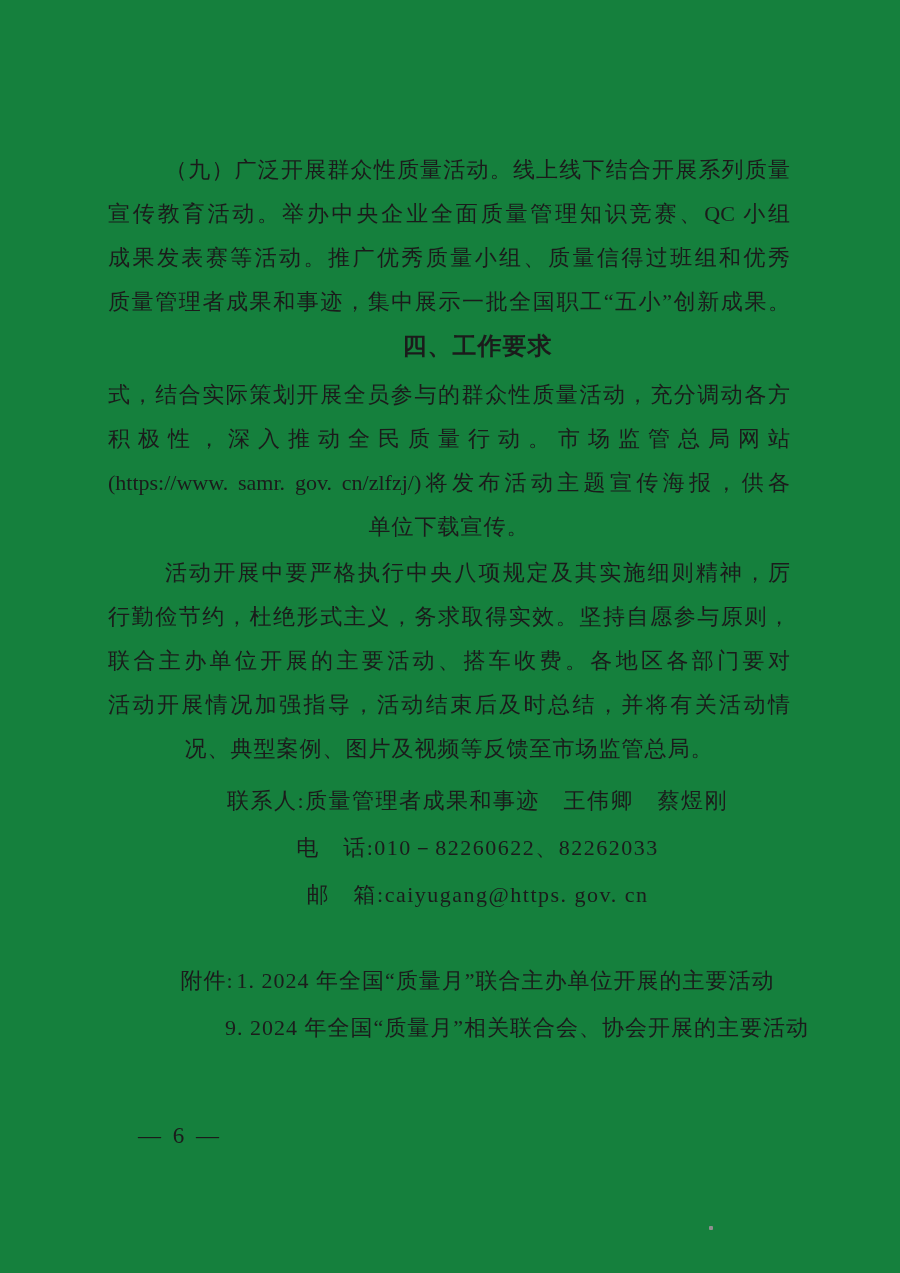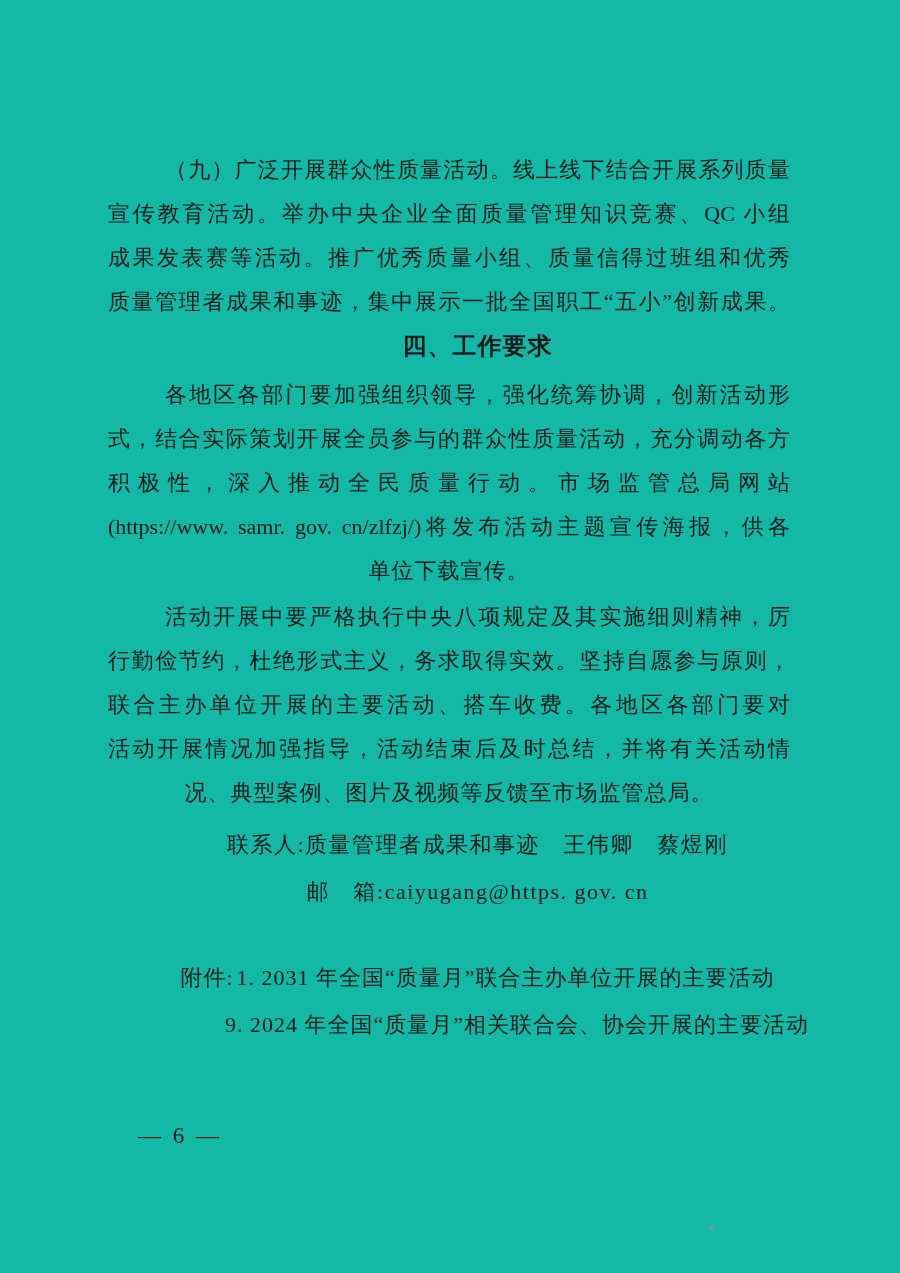--- a/index.html
+++ b/index.html
@@ -4,21 +4,21 @@
 <style>
   html, body {
     margin: 0;
     padding: 0;
     background: #ffffff;
   }
   .page {
     position: relative;
     width: 900px;
     height: 1273px;
-    background: #14b8a6;
+    background: #15803d;
     overflow: hidden;
     font-family: "Liberation Serif", "DejaVu Serif", serif;
     color: #1b1b1b;
   }
   .content {
     position: absolute;
     left: 108px;
     top: 148px;
     width: 682px;
   }
@@ -92,42 +92,42 @@
       <div class="ln jl">宣传教育活动。举办中央企业全面质量管理知识竞赛、QC 小组</div>
       <div class="ln jl">成果发表赛等活动。推广优秀质量小组、质量信得过班组和优秀</div>
       <div class="ln jl">质量管理者成果和事迹，集中展示一批全国职工“五小”创新成果。</div>
     </div>
 
     <div class="heading">
       <div class="ln indent">四、工作要求</div>
     </div>
 
     <div class="paragraph para-b">
-      <div class="ln jl indent">各地区各部门要加强组织领导，强化统筹协调，创新活动形</div>
       <div class="ln jl">式，结合实际策划开展全员参与的群众性质量活动，充分调动各方</div>
       <div class="ln jl">积极性，深入推动全民质量行动。市场监管总局网站</div>
       <div class="ln jl">(https://www. samr. gov. cn/zlfzj/)将发布活动主题宣传海报，供各</div>
       <div class="ln">单位下载宣传。</div>
     </div>
 
     <div class="paragraph para-c">
       <div class="ln jl indent">活动开展中要严格执行中央八项规定及其实施细则精神，厉</div>
       <div class="ln jl">行勤俭节约，杜绝形式主义，务求取得实效。坚持自愿参与原则，</div>
       <div class="ln jl">联合主办单位开展的主要活动、搭车收费。各地区各部门要对</div>
       <div class="ln jl">活动开展情况加强指导，活动结束后及时总结，并将有关活动情</div>
       <div class="ln">况、典型案例、图片及视频等反馈至市场监管总局。</div>
     </div>
 
     <div class="contacts">
       <div class="ln indent">联系人:质量管理者成果和事迹　王伟卿　蔡煜刚</div>
+      <div class="ln indent">电　话:010－82260622、82262033</div>
       <div class="ln indent">邮　箱:caiyugang@https. gov. cn</div>
     </div>
 
     <div class="attachments">
-      <div class="ln indent"><span class="att-label">附件:</span><span>1. 2031 年全国“质量月”联合主办单位开展的主要活动</span></div>
+      <div class="ln indent"><span class="att-label">附件:</span><span>1. 2024 年全国“质量月”联合主办单位开展的主要活动</span></div>
       <div class="ln att-cont"><span>9. 2024 年全国“质量月”相关联合会、协会开展的主要活动</span></div>
     </div>
 
   </div>
 
   <div class="page-number">— 6 —</div>
   <div class="scan-speck"></div>
 </div>
 
 </body></html>

